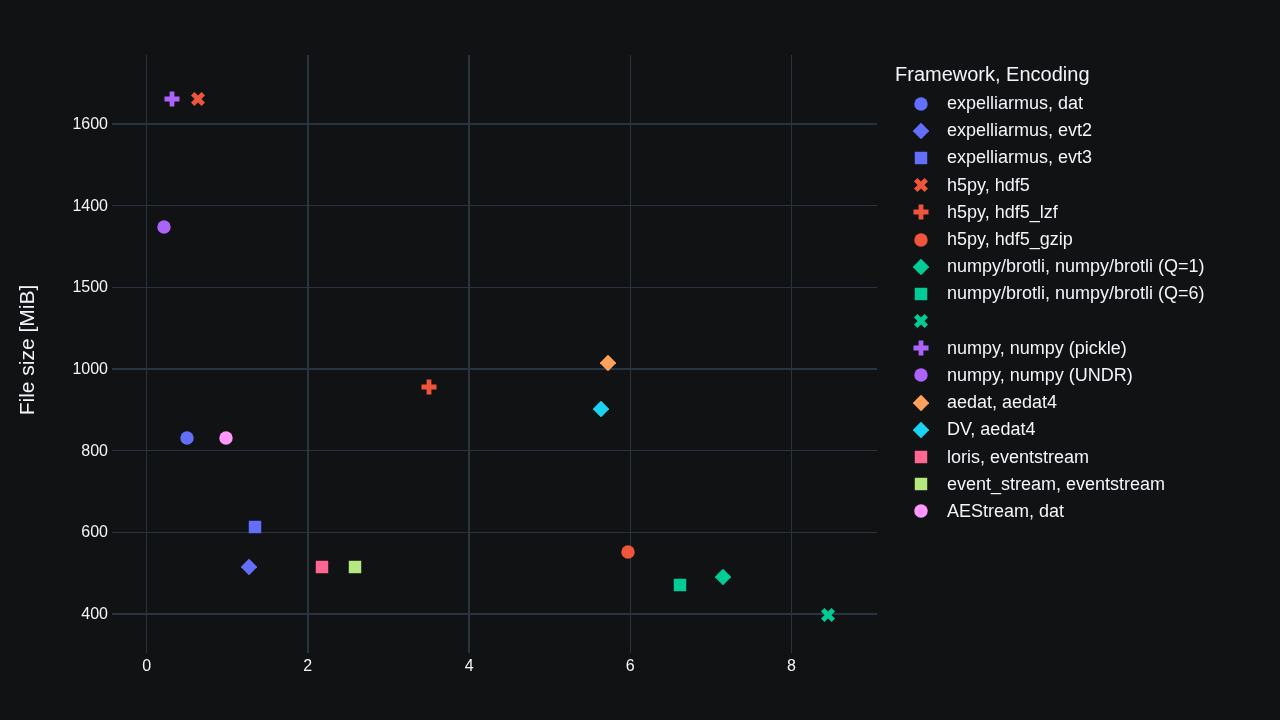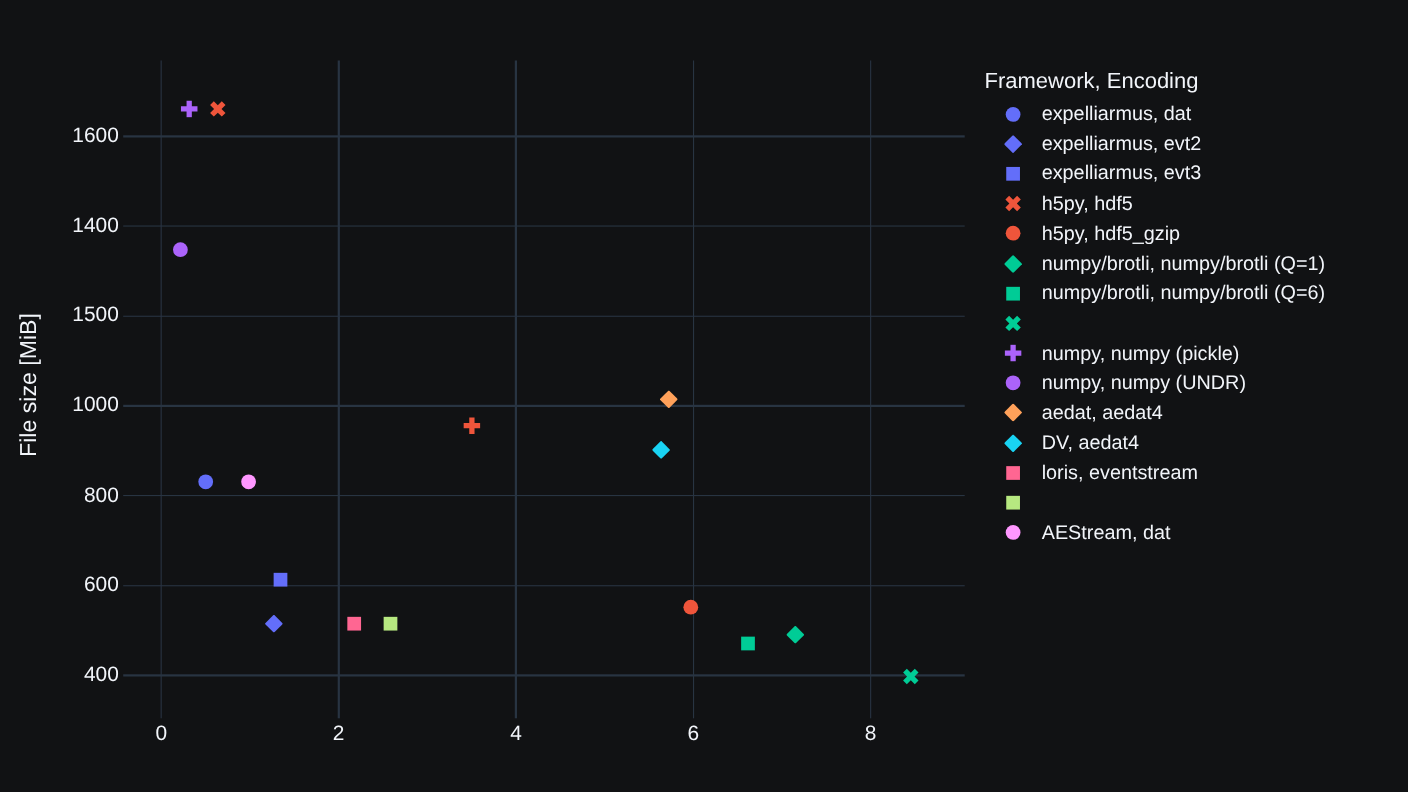--- a/index.html
+++ b/index.html
@@ -9,21 +9,21 @@
   }
   html,body{margin:0;padding:0;}
   body{
     width:1280px;height:720px;overflow:hidden;
     background:var(--bg);
     font-family:"Liberation Sans","DejaVu Sans",sans-serif;
     color:var(--text);
   }
   #chart{position:relative;width:1280px;height:720px;}
   .gridline{position:absolute;background:var(--grid);}
-  .tick-label{position:absolute;color:var(--text);font-size:19px;}
+  .tick-label{position:absolute;color:var(--text);font-size:16px;}
   .x-tick{width:80px;text-align:center;}
   .y-tick{width:108px;text-align:right;line-height:22px;}
   .axis-title{position:absolute;color:var(--text);font-size:21px;}
   #x-axis-title{left:120px;top:693px;width:757px;text-align:center;margin-top:40px;}
   #y-axis-title{left:27px;top:350px;transform:translate(-50%,-50%) rotate(-90deg);white-space:nowrap;}
   .point{position:absolute;width:16px;height:16px;}
   .point svg{display:block;}
   #legend{position:absolute;left:893px;top:62px;}
   #legend-title{font-size:20px;line-height:25px;padding-left:2px;margin-bottom:3px;}
   .legend-item{display:flex;align-items:center;height:27.2px;}
@@ -178,20 +178,28 @@
           <div class="legend-marker">
             <svg width="16" height="16" viewBox="0 0 16 16">
               <path d="M5.6 0.4800000000000004 h4.8 v5.119999999999999 h5.119999999999999 v4.8 h-5.119999999999999 v5.119999999999999 h-4.8 v-5.119999999999999 h-5.119999999999999 v-4.8 h5.119999999999999 Z" fill="#EF553B" transform="rotate(45 8 8)"></path>
             </svg>
           </div>
           <div class="legend-label">h5py, hdf5</div>
         </div>
         <div class="legend-item">
           <div class="legend-marker">
             <svg width="16" height="16" viewBox="0 0 16 16">
+              <path d="M5.6 0.4800000000000004 h4.8 v5.119999999999999 h5.119999999999999 v4.8 h-5.119999999999999 v5.119999999999999 h-4.8 v-5.119999999999999 h-5.119999999999999 v-4.8 h5.119999999999999 Z" fill="#EF553B"></path>
+            </svg>
+          </div>
+          <div class="legend-label">h5py, hdf5_lzf</div>
+        </div>
+        <div class="legend-item">
+          <div class="legend-marker">
+            <svg width="16" height="16" viewBox="0 0 16 16">
               <circle cx="8" cy="8" r="6.72" fill="#EF553B"></circle>
             </svg>
           </div>
           <div class="legend-label">h5py, hdf5_gzip</div>
         </div>
         <div class="legend-item">
           <div class="legend-marker">
             <svg width="16" height="16" viewBox="0 0 16 16">
               <path d="M8 -0.3200000000000003 L16.32 8 L8 16.32 L-0.3200000000000003 8 Z" fill="#00CC96"></path>
             </svg>
@@ -252,20 +260,21 @@
             </svg>
           </div>
           <div class="legend-label">loris, eventstream</div>
         </div>
         <div class="legend-item">
           <div class="legend-marker">
             <svg width="16" height="16" viewBox="0 0 16 16">
               <rect x="1.7599999999999998" y="1.7599999999999998" width="12.48" height="12.48" fill="#B6E880"></rect>
             </svg>
           </div>
+          <div class="legend-label">event_stream, eventstream</div>
         </div>
         <div class="legend-item">
           <div class="legend-marker">
             <svg width="16" height="16" viewBox="0 0 16 16">
               <circle cx="8" cy="8" r="6.72" fill="#FF97FF"></circle>
             </svg>
           </div>
           <div class="legend-label">AEStream, dat</div>
         </div>
       </div>

